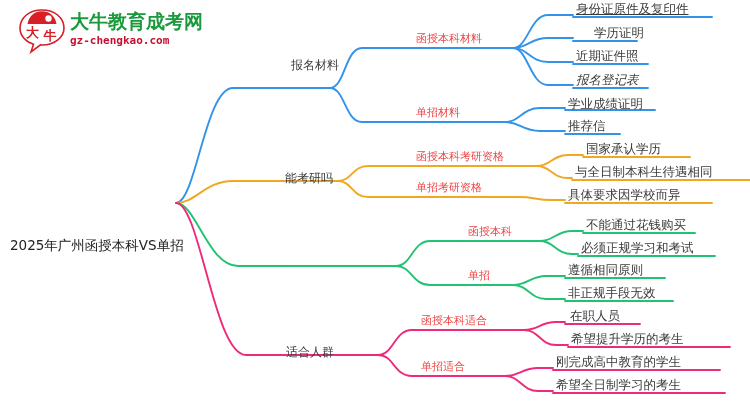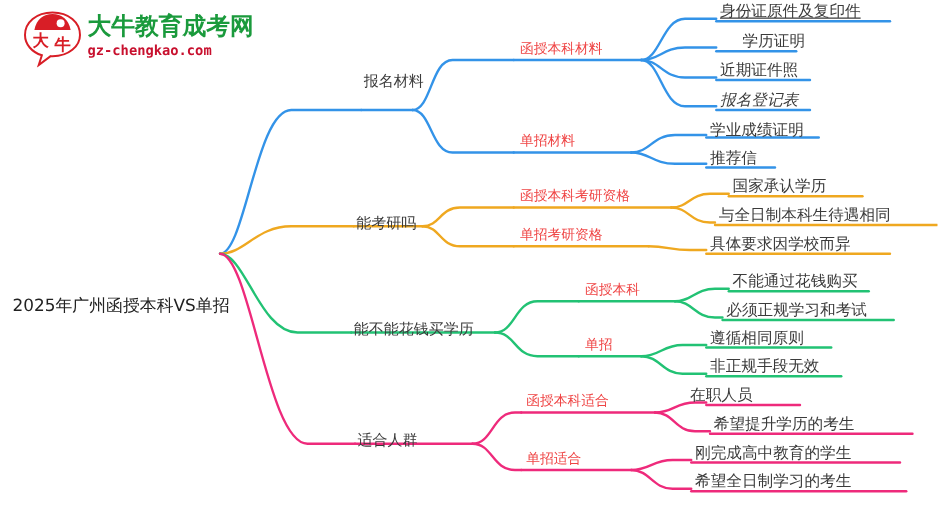--- a/index.html
+++ b/index.html
@@ -212,33 +212,32 @@
 
   <div class="node lvl1" style="left:285px; top:172px;">能考研吗</div>
 
   <div class="node lvl2" style="left:416px; top:151px;">函授本科考研资格</div>
   <div class="node lvl2" style="left:416px; top:182px;">单招考研资格</div>
 
   <div class="node leaf" style="left:586px; top:143px;">国家承认学历</div>
   <div class="node leaf" style="left:575px; top:166px;">与全日制本科生待遇相同</div>
   <div class="node leaf" style="left:568px; top:189px;">具体要求因学校而异</div>
 
-  <div class="node lvl1" style="left:283px; top:257px;">能不能花钱买学历</div>
 
   <div class="node lvl2" style="left:468px; top:226px;">函授本科</div>
   <div class="node lvl2" style="left:468px; top:270px;">单招</div>
 
   <div class="node leaf" style="left:581px; top:242px;">必须正规学习和考试</div>
   <div class="node leaf" style="left:586px; top:219px;">不能通过花钱购买</div>
   <div class="node leaf" style="left:568px; top:264px;">遵循相同原则</div>
   <div class="node leaf" style="left:568px; top:287px;">非正规手段无效</div>
 
   <div class="node lvl1" style="left:286px; top:346px;">适合人群</div>
 
   <div class="node lvl2" style="left:421px; top:315px;">函授本科适合</div>
   <div class="node lvl2" style="left:421px; top:361px;">单招适合</div>
 
-  <div class="node leaf" style="left:552px; top:310px;">在职人员</div>
+  <div class="node leaf" style="left:570px; top:310px;">在职人员</div>
   <div class="node leaf" style="left:571px; top:333px;">希望提升学历的考生</div>
   <div class="node leaf" style="left:556px; top:356px;">刚完成高中教育的学生</div>
   <div class="node leaf" style="left:556px; top:379px;">希望全日制学习的考生</div>
 
 </div>
 
 </body></html>

